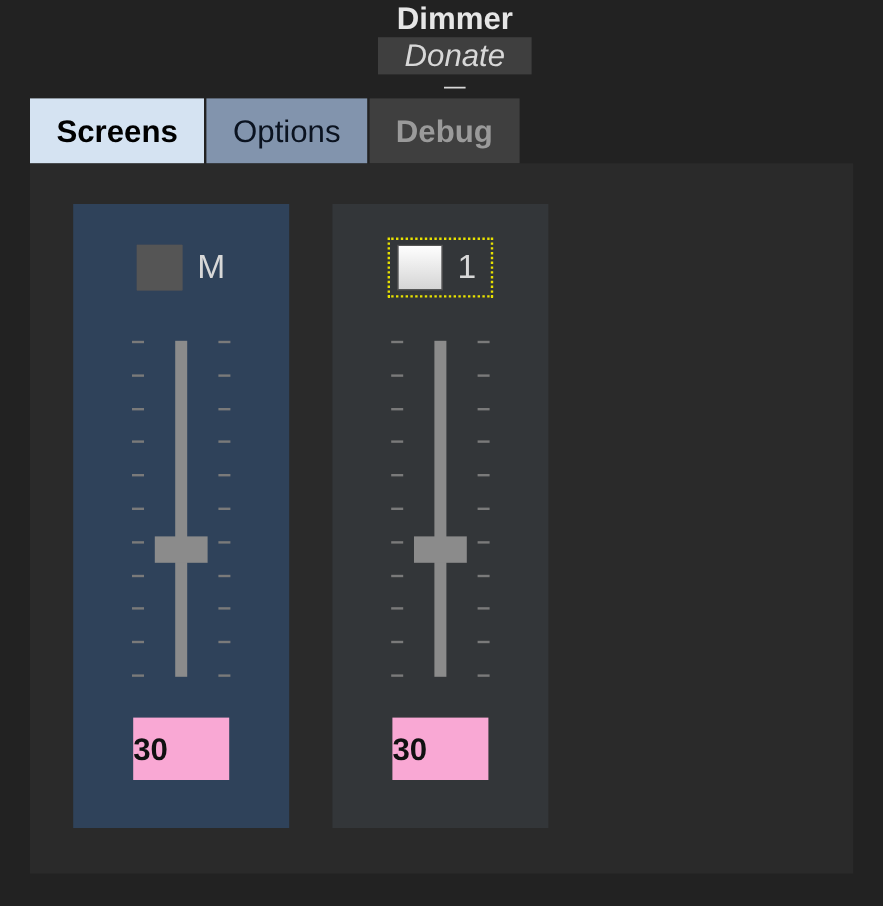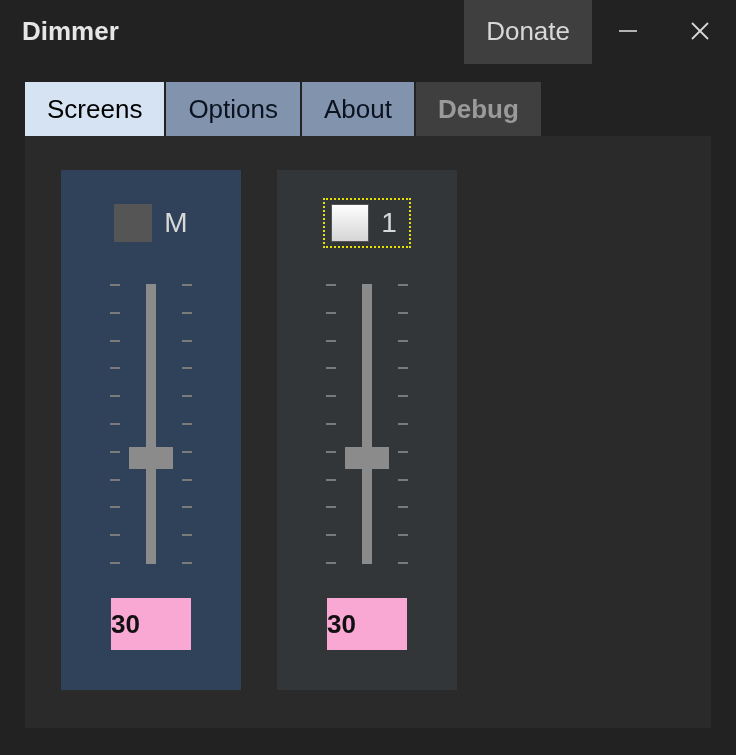--- a/index.html
+++ b/index.html
@@ -10,38 +10,40 @@
     color: #d0d0d0;
     overflow: hidden;
   }
 
   
   .titlebar {
     height: 62px;
     display: flex;
     align-items: center;
     padding-left: 22px;
+    flex-direction: column;
   }
   .titlebar .title {
     font-size: 26px;
     font-weight: 700;
     color: #e6e6e6;
     flex: 0 0 auto;
   }
   .titlebar .spacer { flex: 1 1 auto; }
   .donate-btn {
     background: #3f3f3f;
     color: #d8d8d8;
     font-size: 26px;
     height: 66px;
     padding: 0 22px;
     border: none;
     display: flex;
     align-items: center;
     cursor: pointer;
+    font-style: italic;
   }
   .win-btn {
     width: 72px;
     height: 62px;
     display: flex;
     align-items: center;
     justify-content: center;
     cursor: pointer;
   }
   .win-btn svg { display: block; }
@@ -56,21 +58,21 @@
   .tab {
     height: 54px;
     padding: 0 22px;
     display: flex;
     align-items: center;
     font-size: 26px;
     font-weight: 400;
     cursor: pointer;
     border: none;
   }
-  .tab.active   { background: #d5e3f2; color: #000; font-weight: 400; }
+  .tab.active   { background: #d5e3f2; color: #000; font-weight: 700; }
   .tab.std      { background: #8294ad; color: #0b1320; }
   .tab.dim      { background: #3f3f3f; color: #9a9a9a; font-weight: 700; }
 
   
   .panel {
     margin: 0 25px 25px 25px;
     background: #2a2a2a;
     height: 592px;
     display: flex;
     gap: 36px;
@@ -176,21 +178,20 @@
     <svg width="22" height="22" viewBox="0 0 22 22">
       <line x1="3" y1="3" x2="19" y2="19" stroke="#d8d8d8" stroke-width="1.8"></line>
       <line x1="19" y1="3" x2="3" y2="19" stroke="#d8d8d8" stroke-width="1.8"></line>
     </svg>
   </div>
 </div>
 
 <div class="tabstrip">
   <button class="tab active">Screens</button>
   <button class="tab std">Options</button>
-  <button class="tab std">About</button>
   <button class="tab dim">Debug</button>
 </div>
 
 <div class="panel">
 
   <div class="screen-card master">
     <div class="head">
       <div class="chk off"></div>
       <span class="head-label">M</span>
     </div>

